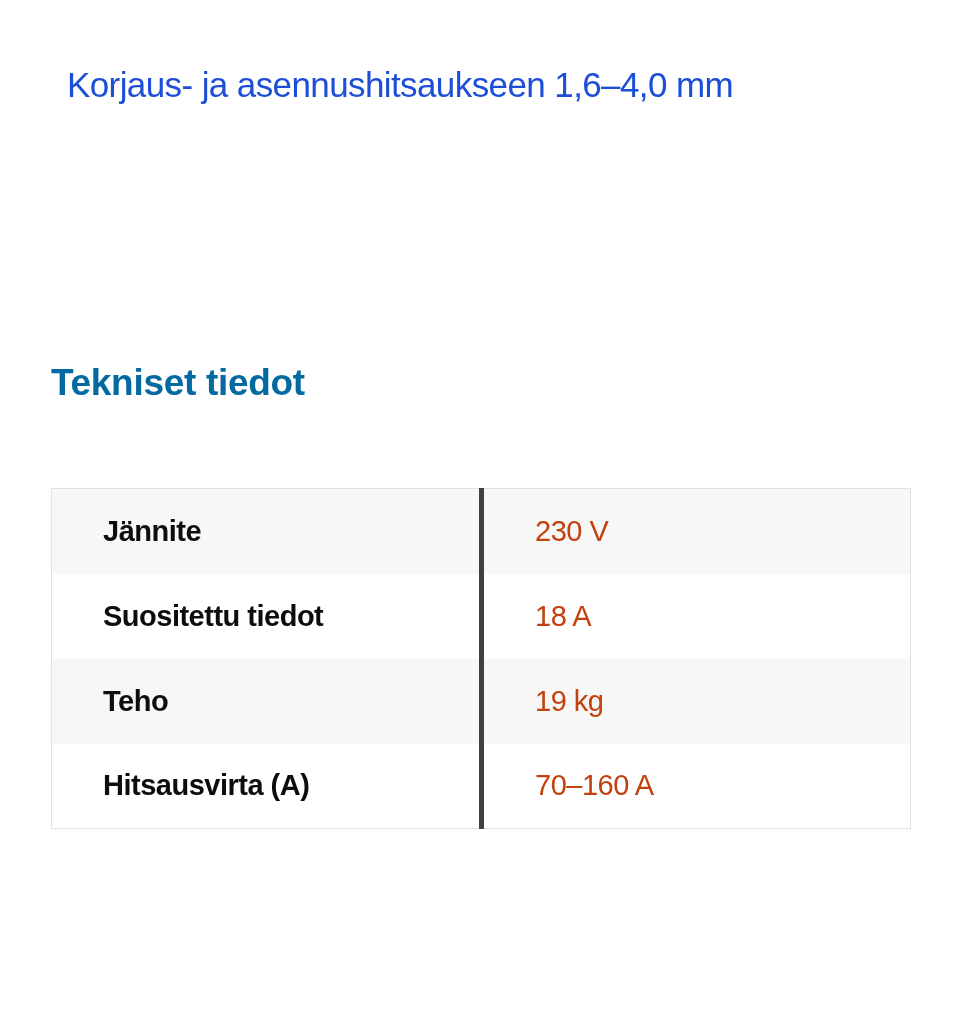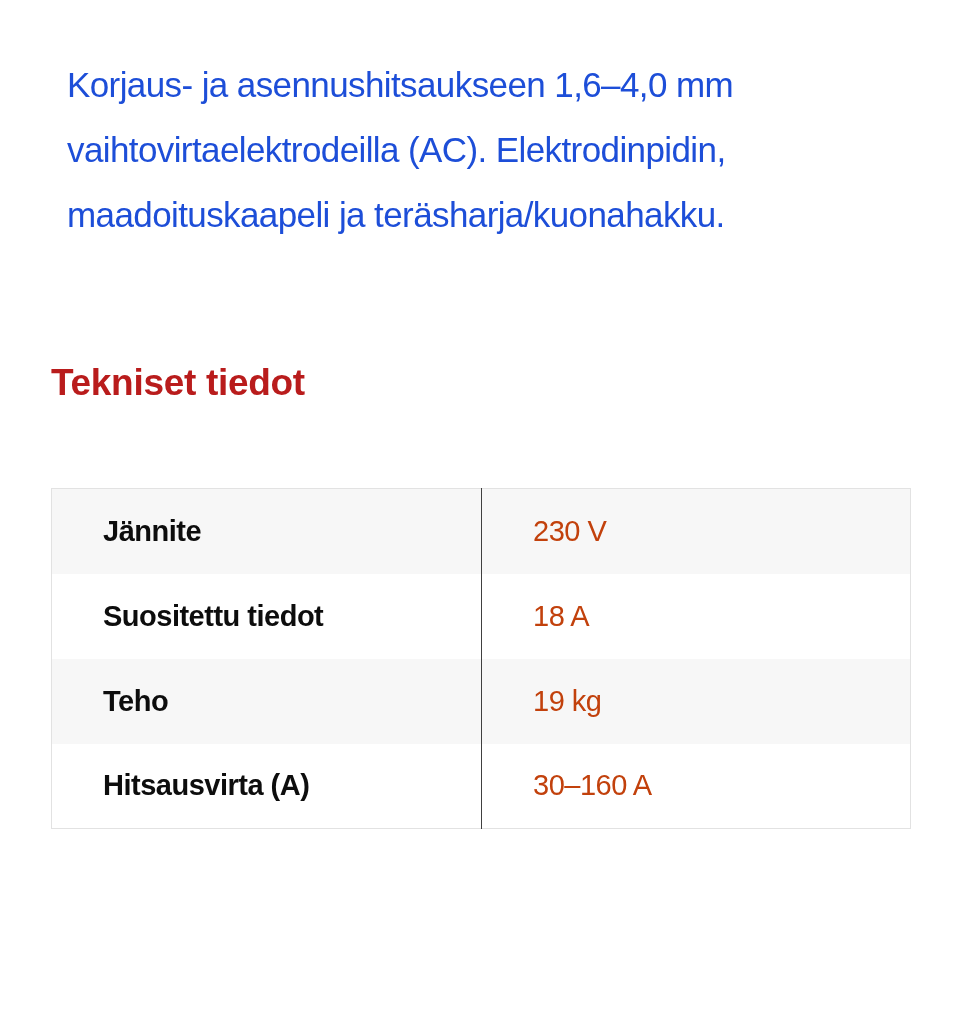--- a/index.html
+++ b/index.html
@@ -27,21 +27,21 @@
       margin: 16px;
     }
     .section-title {
       position: absolute;
       left: 51px;
       top: 362px;
       margin: 0;
       font-size: 37px;
       font-weight: bold;
       letter-spacing: -0.3px;
-      color: #b91c1c;
+      color: #0369a1;
     }
     .spec-table {
       position: absolute;
       left: 51px;
       top: 488px;
       width: 859px;
       border-collapse: collapse;
       border: 1px solid #e2e2e2;
       table-layout: fixed;
     }
@@ -52,33 +52,32 @@
     .spec-table tr:nth-child(even) { background: #ffffff; }
     .spec-table td {
       padding: 0 0 0 51px;
       font-size: 29px;
       vertical-align: middle;
       letter-spacing: -0.5px;
     }
     .spec-table td.label {
       font-weight: bold;
       color: #0d0d0d;
-      border-right: 1px solid #404040;
+      border-right: 5px solid #404040;
     }
     .spec-table td.value {
       color: #c2410c;
     }
   </style>
 </head>
 <body>
 
 <p class="description">
   <span>Korjaus- ja asennushitsaukseen 1,6–4,0 mm</span><br>
-  <span>vaihtovirtaelektrodeilla (AC). Elektrodinpidin,</span><br>
-  <span>maadoituskaapeli ja teräsharja/kuonahakku.</span>
+  <br>
 </p>
 
 <h2 class="section-title">Tekniset tiedot</h2>
 
 <table class="spec-table">
   <colgroup>
       <col class="c1">
       <col class="c2">
     </colgroup>
   <tbody>
@@ -89,16 +88,16 @@
     <tr>
       <td class="label">Suositettu tiedot</td>
       <td class="value">18 A</td>
     </tr>
     <tr>
       <td class="label">Teho</td>
       <td class="value">19 kg</td>
     </tr>
     <tr>
       <td class="label">Hitsausvirta (A)</td>
-      <td class="value">30–160 A</td>
+      <td class="value">70–160 A</td>
     </tr>
   </tbody>
 </table>
 
 </body></html>

